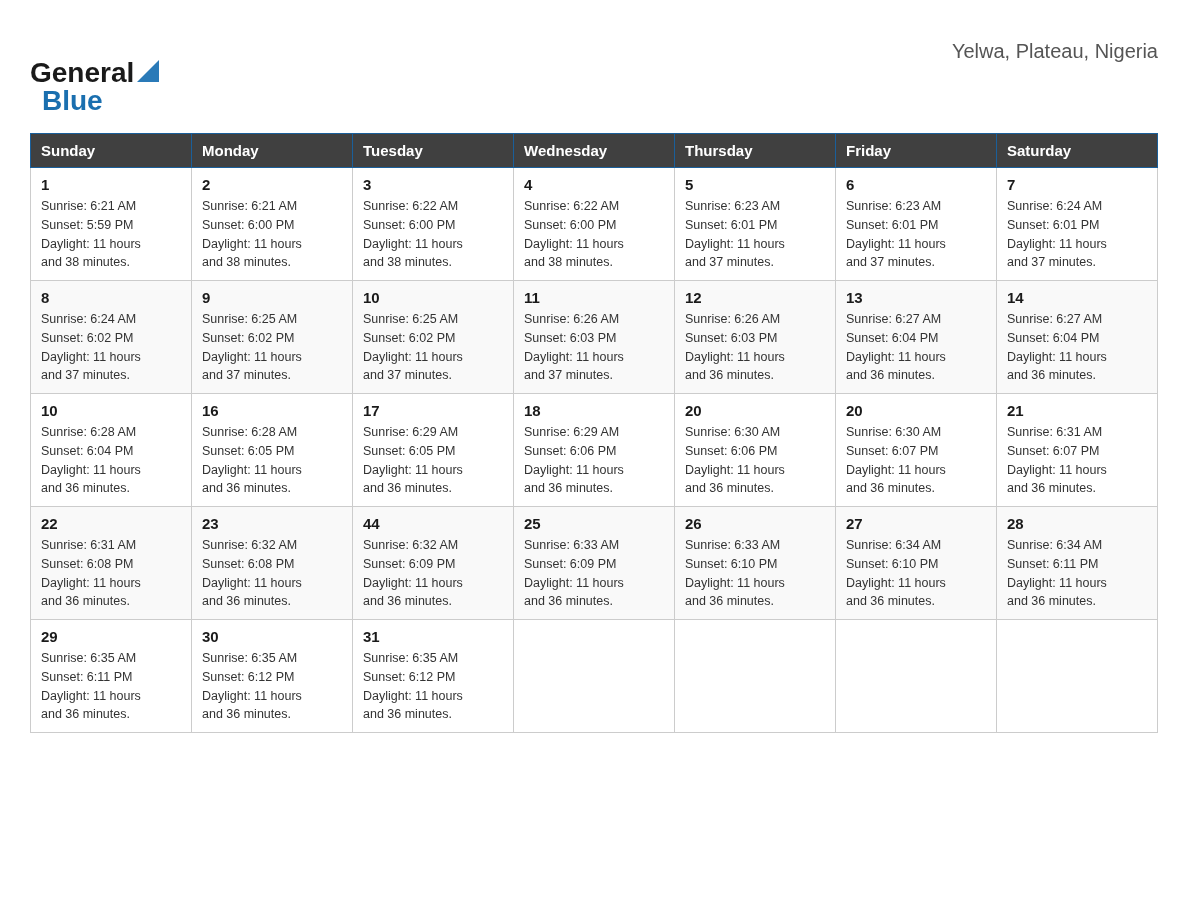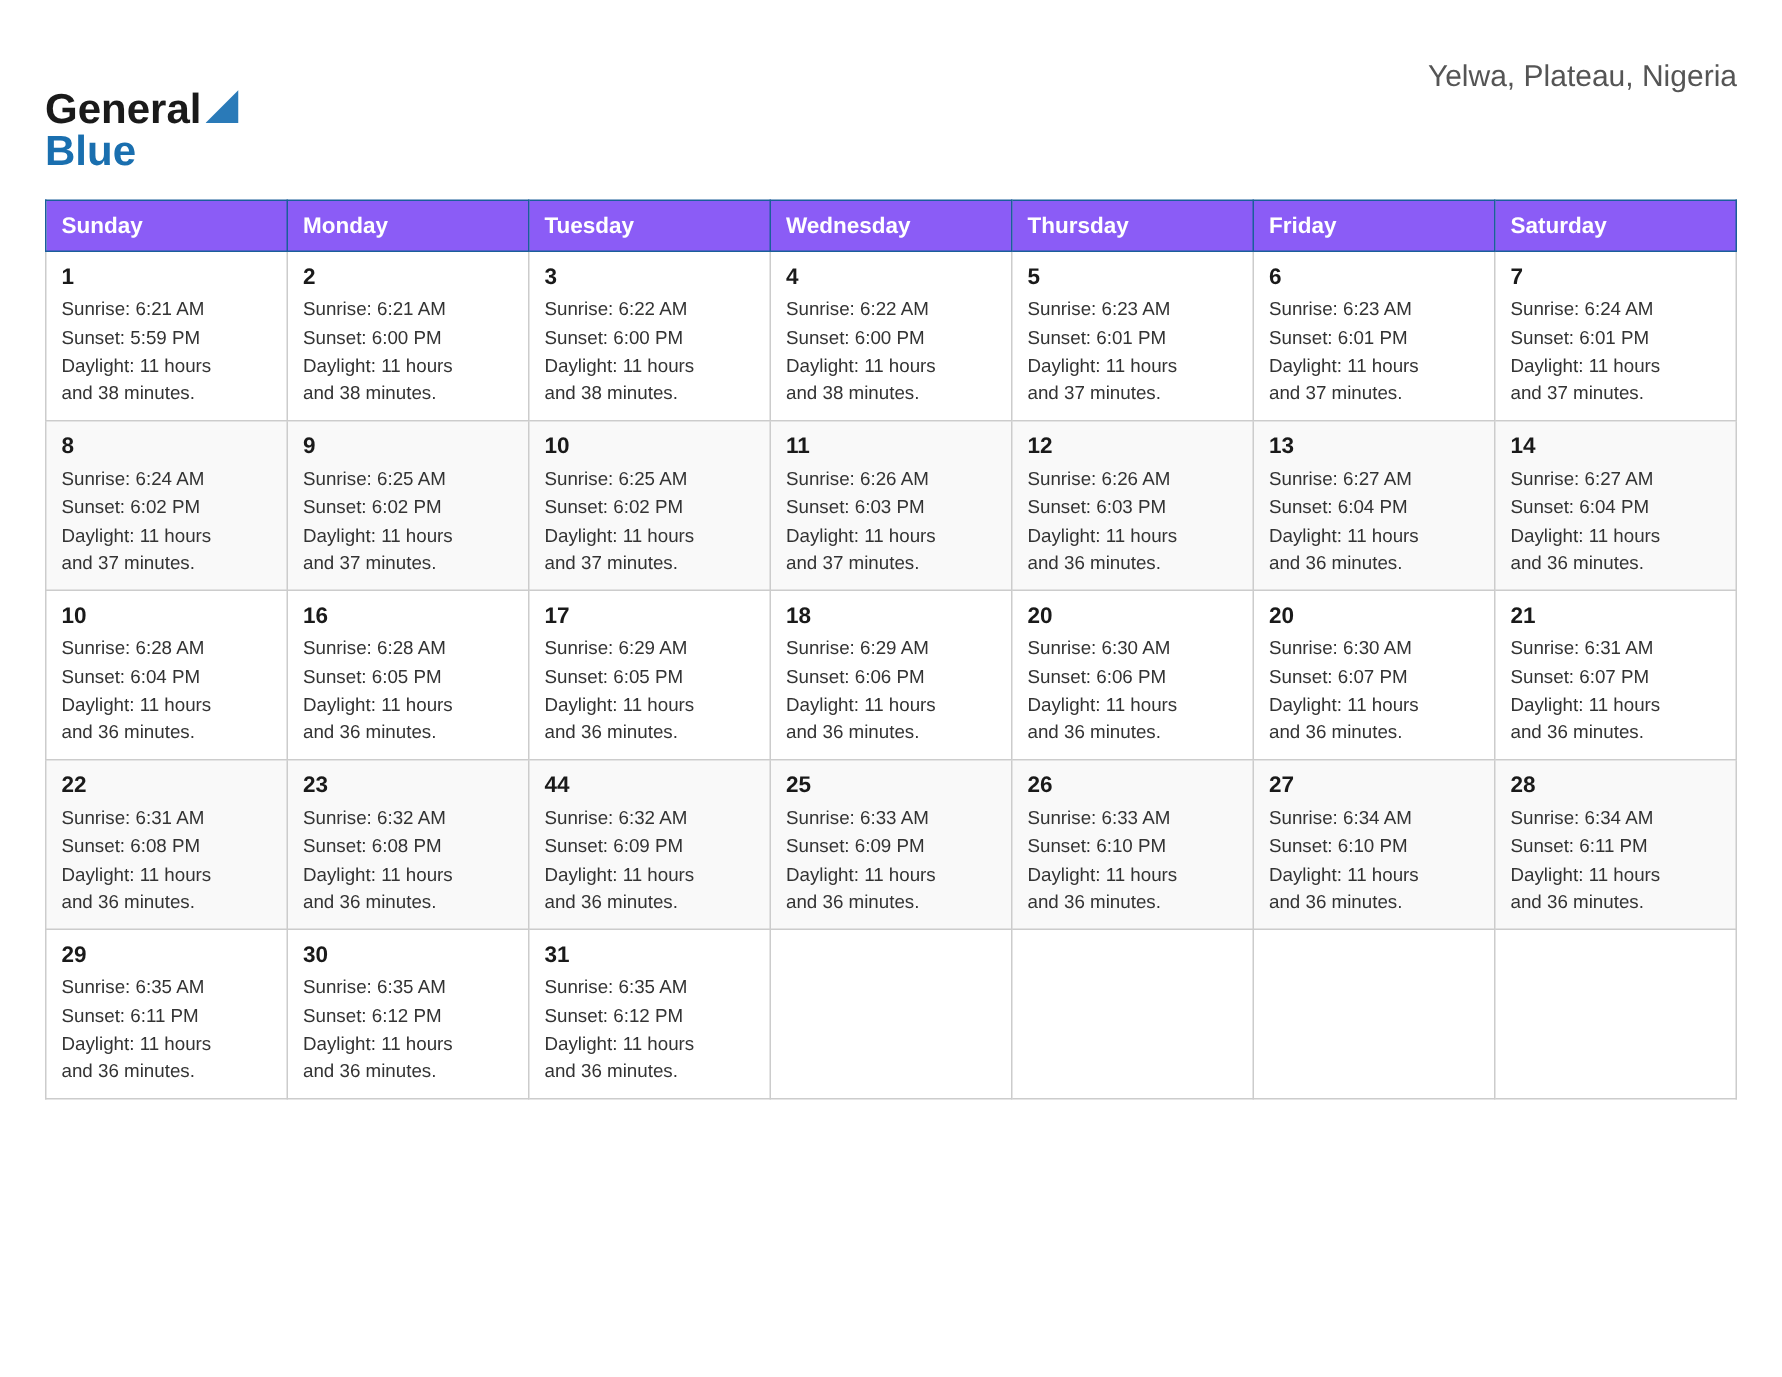--- a/index.html
+++ b/index.html
@@ -25,20 +25,21 @@
       font-size: 28px;
       font-weight: bold;
       color: #1a1a1a;
       line-height: 1;
     }
     .logo-text-blue {
       font-size: 28px;
       font-weight: bold;
       color: #1a6faf;
       line-height: 1;
+      margin-left: 12px;
     }
     .logo-row {
       display: flex;
       align-items: center;
       margin-top: 35px;
     }
     .title-area {
       text-align: right;
     }
     .month-title {
@@ -51,21 +52,21 @@
       font-size: 20px;
       color: #555555;
       margin-top: 16px;
     }
     .calendar-table {
       width: 100%;
       border-collapse: collapse;
       border: 1px solid #aaaaaa;
     }
     .calendar-table thead tr th {
-      background-color: #8b5cf6;
+      background-color: #404040;
       color: #ffffff;
       font-size: 15px;
       font-weight: bold;
       padding: 8px 10px;
       text-align: left;
       border: 1px solid #1a5f9a;
     }
     .calendar-table tbody tr td {
       vertical-align: top;
       padding: 8px 10px;

